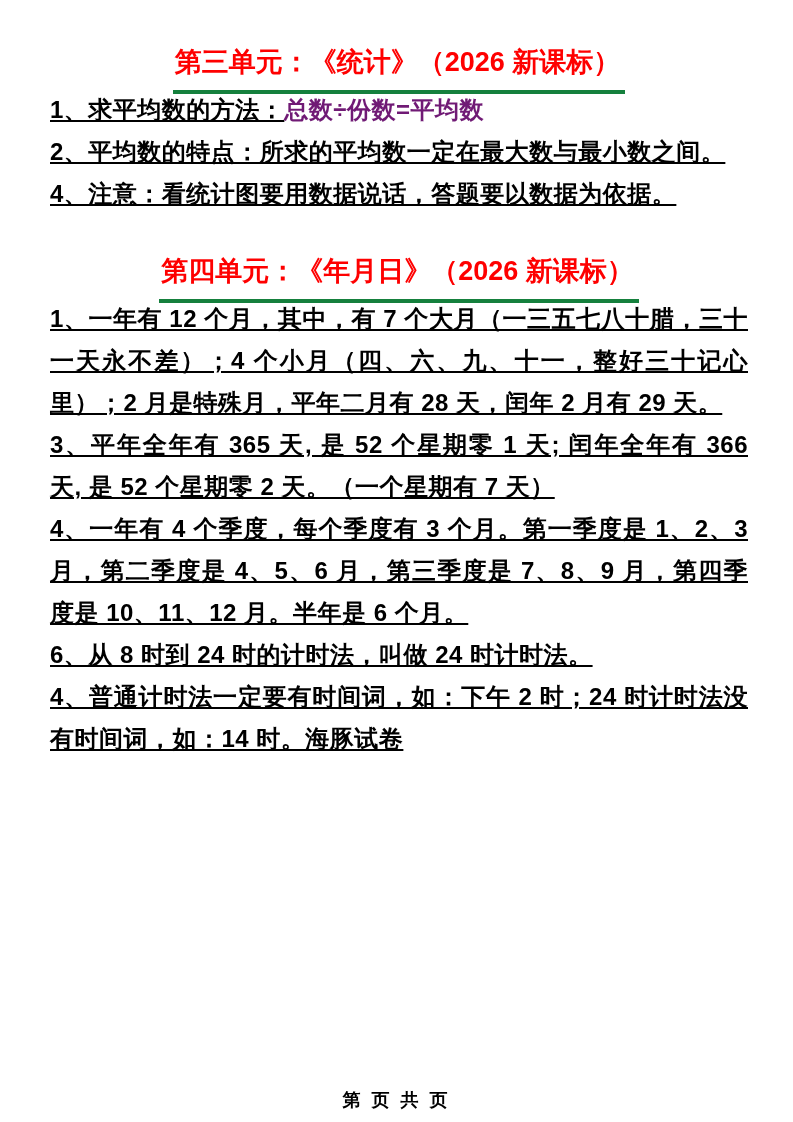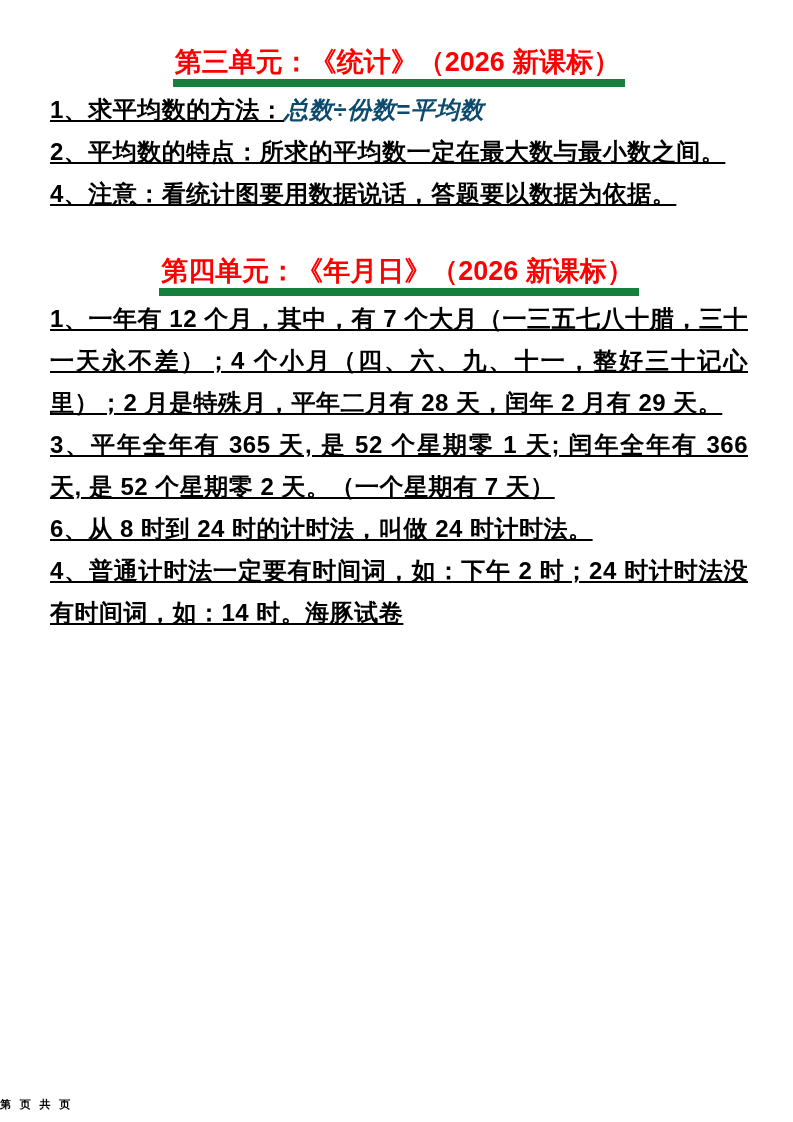--- a/index.html
+++ b/index.html
@@ -21,46 +21,45 @@
     top: 42px;
   }
   .section-title {
     text-align: center;
     font-size: 27px;
     line-height: 40px;
     color: #fe0000;
     margin: 0 0 7px 0;
   }
   .section-title .underline {
-    border-bottom: 8px solid #15803d;
-    padding: 0 5px 2px 2px;
+    border-bottom: 4px solid #15803d;
+    padding: 0 5px 13px 2px;
   }
   .section + .section .section-title {
     margin-top: 36px;
   }
   .note-item {
     margin: 0;
     font-size: 24px;
     line-height: 42px;
     text-align: justify;
     text-align-last: left;
     letter-spacing: 0.5px;
   }
   .seg-black { color: #000000; text-decoration: underline; }
-  .seg-blue  { color: #0c4a6e; font-style: italic; }
+  .seg-blue  { color: #701a75; }
   .footer {
     position: absolute;
     bottom: 10px;
     left: 0;
     width: 100%;
-    text-align: left;
-    font-size: 11px;
+    text-align: center;
+    font-size: 18px;
     letter-spacing: 3px;
     color: #000000;
-    font-family: Liberation Serif, serif;
   }
 </style>
 </head>
 <body>
 
 <div class="page">
   <div class="content">
 
     <div class="section">
       <h2 class="section-title"><span class="underline">第三单元：《统计》（2026 新课标）</span></h2>
@@ -68,20 +67,21 @@
       <p class="note-item"><span class="seg-black">1、求平均数的方法：</span><span class="seg-blue">总数÷份数=平均数</span></p>
       <p class="note-item"><span class="seg-black">2、平均数的特点：所求的平均数一定在最大数与最小数之间。</span></p>
       <p class="note-item"><span class="seg-black">4、注意：看统计图要用数据说话，答题要以数据为依据。</span></p>
     </div>
 
     <div class="section">
       <h2 class="section-title"><span class="underline">第四单元：《年月日》（2026 新课标）</span></h2>
 
       <p class="note-item"><span class="seg-black">1、一年有 12 个月，其中，有 7 个大月（一三五七八十腊，三十一天永不差）；4 个小月（四、六、九、十一，整好三十记心里）；2 月是特殊月，平年二月有 28 天，闰年 2 月有 29 天。</span></p>
       <p class="note-item"><span class="seg-black">3、平年全年有 365 天, 是 52 个星期零 1 天; 闰年全年有 366 天, 是 52 个星期零 2 天。（一个星期有 7 天）</span></p>
+      <p class="note-item"><span class="seg-black">4、一年有 4 个季度，每个季度有 3 个月。第一季度是 1、2、3 月，第二季度是 4、5、6 月，第三季度是 7、8、9 月，第四季度是 10、11、12 月。半年是 6 个月。</span></p>
       <p class="note-item"><span class="seg-black">6、从 8 时到 24 时的计时法，叫做 24 时计时法。</span></p>
       <p class="note-item"><span class="seg-black">4、普通计时法一定要有时间词，如：下午 2 时；24 时计时法没有时间词，如：14 时。海豚试卷</span></p>
     </div>
 
   </div>
 
   <div class="footer">第 页 共 页</div>
 </div>
 
 </body></html>

